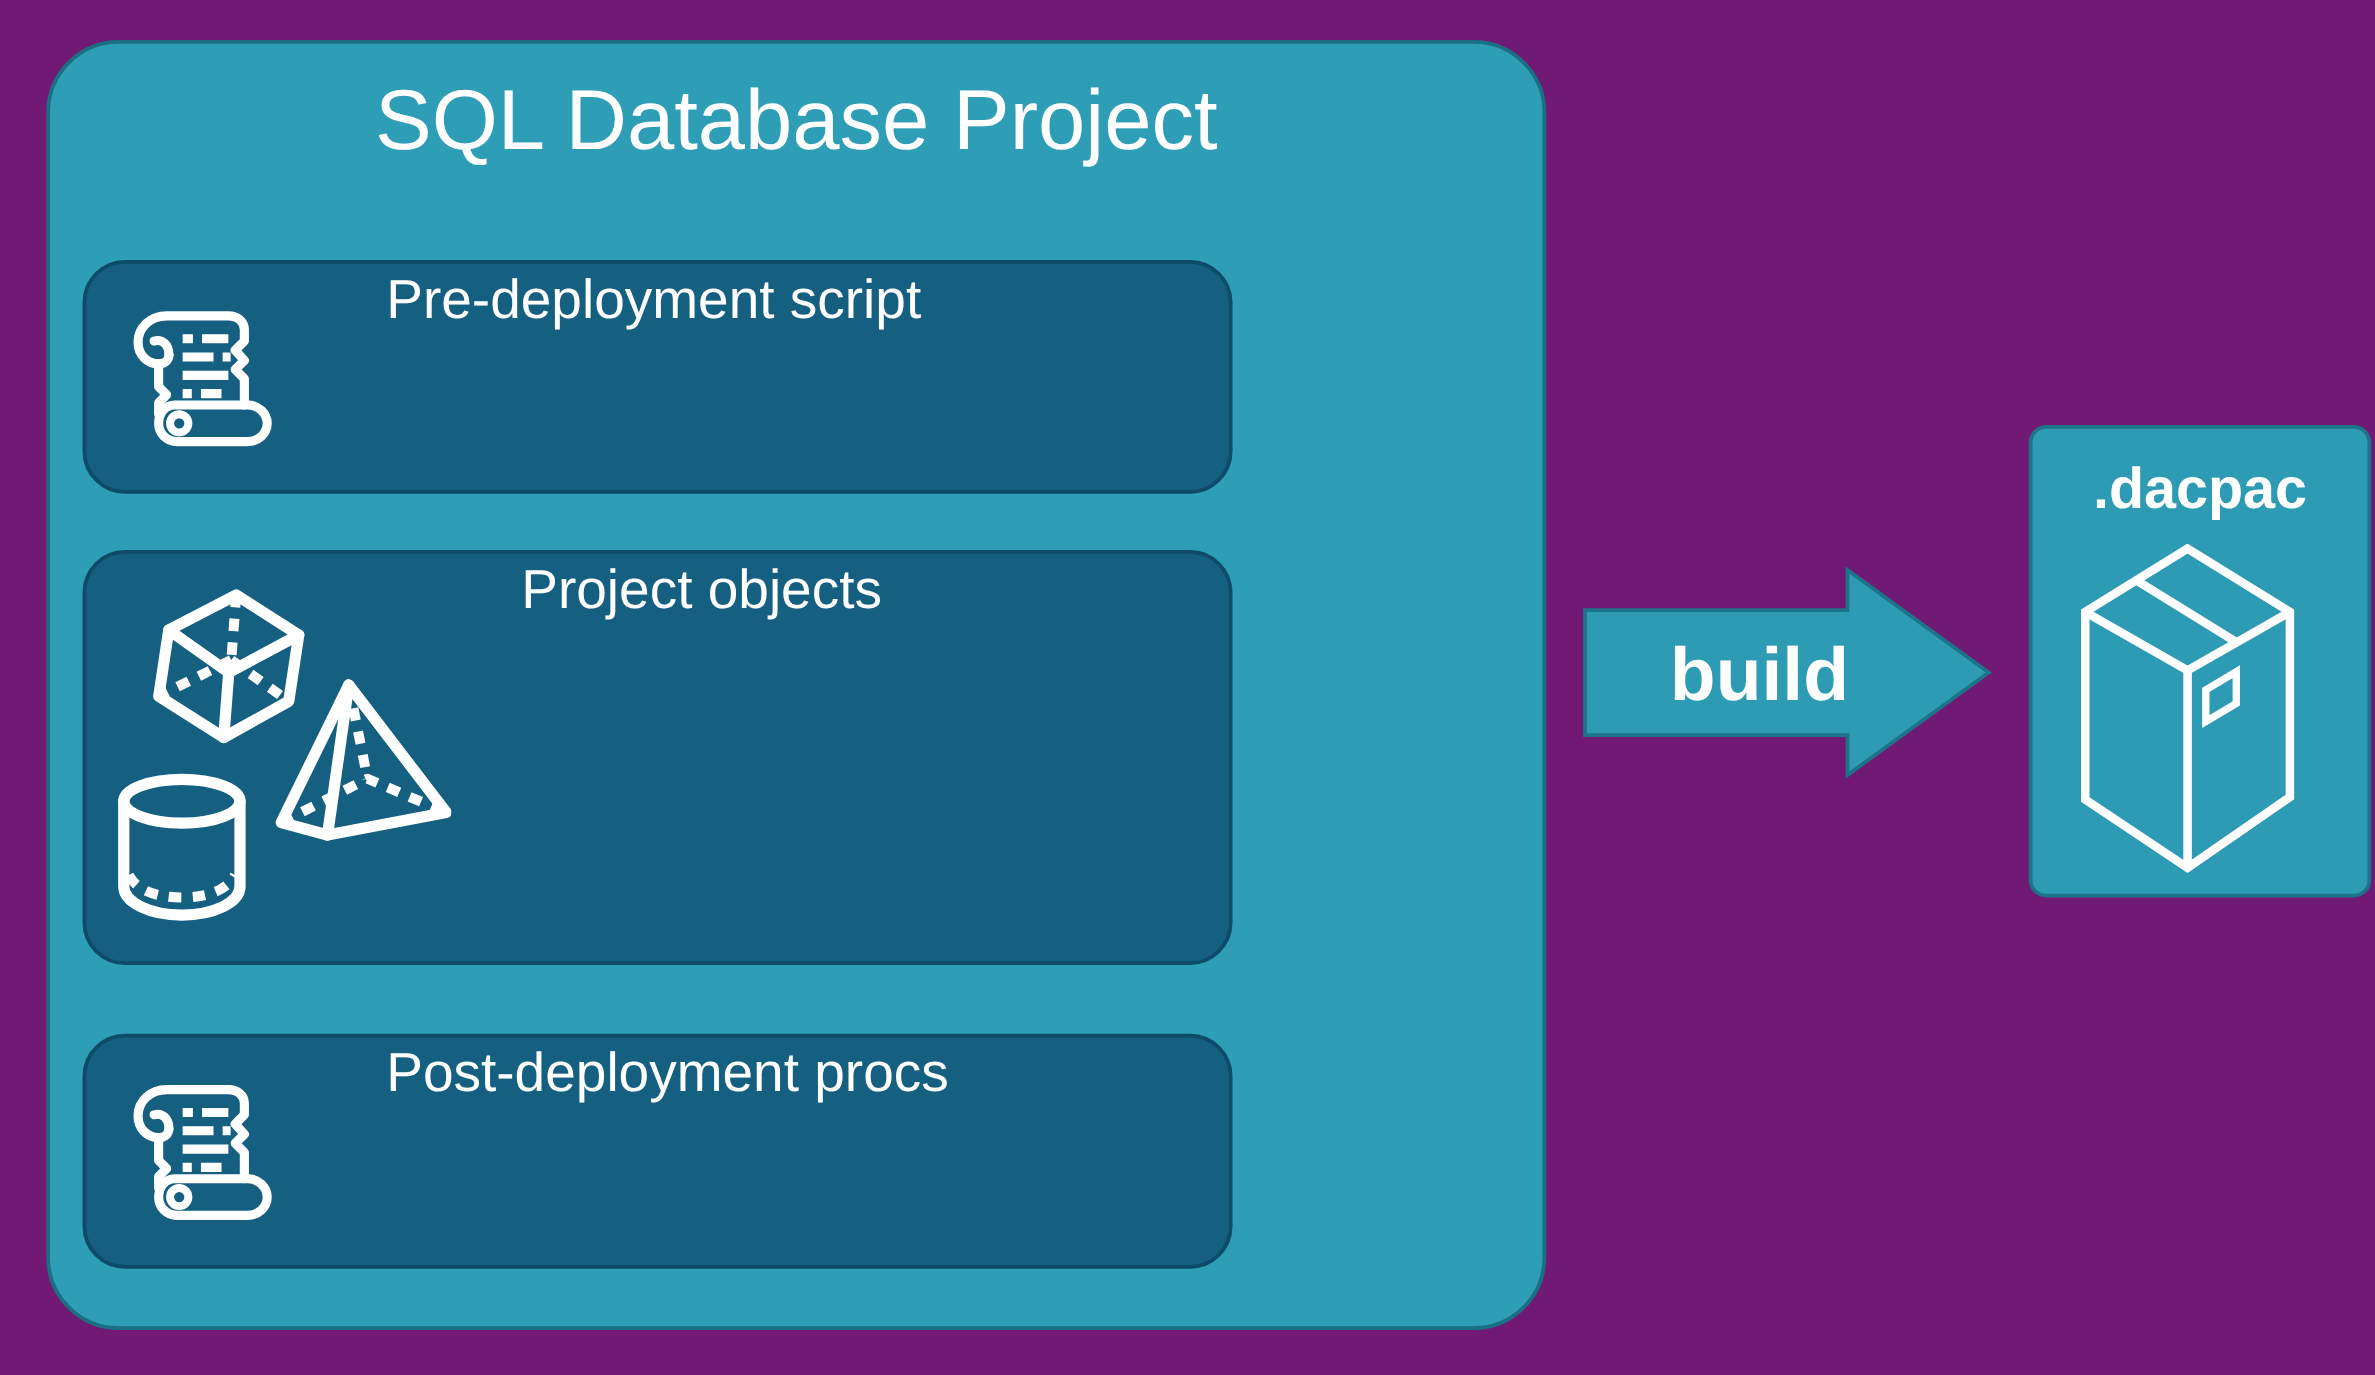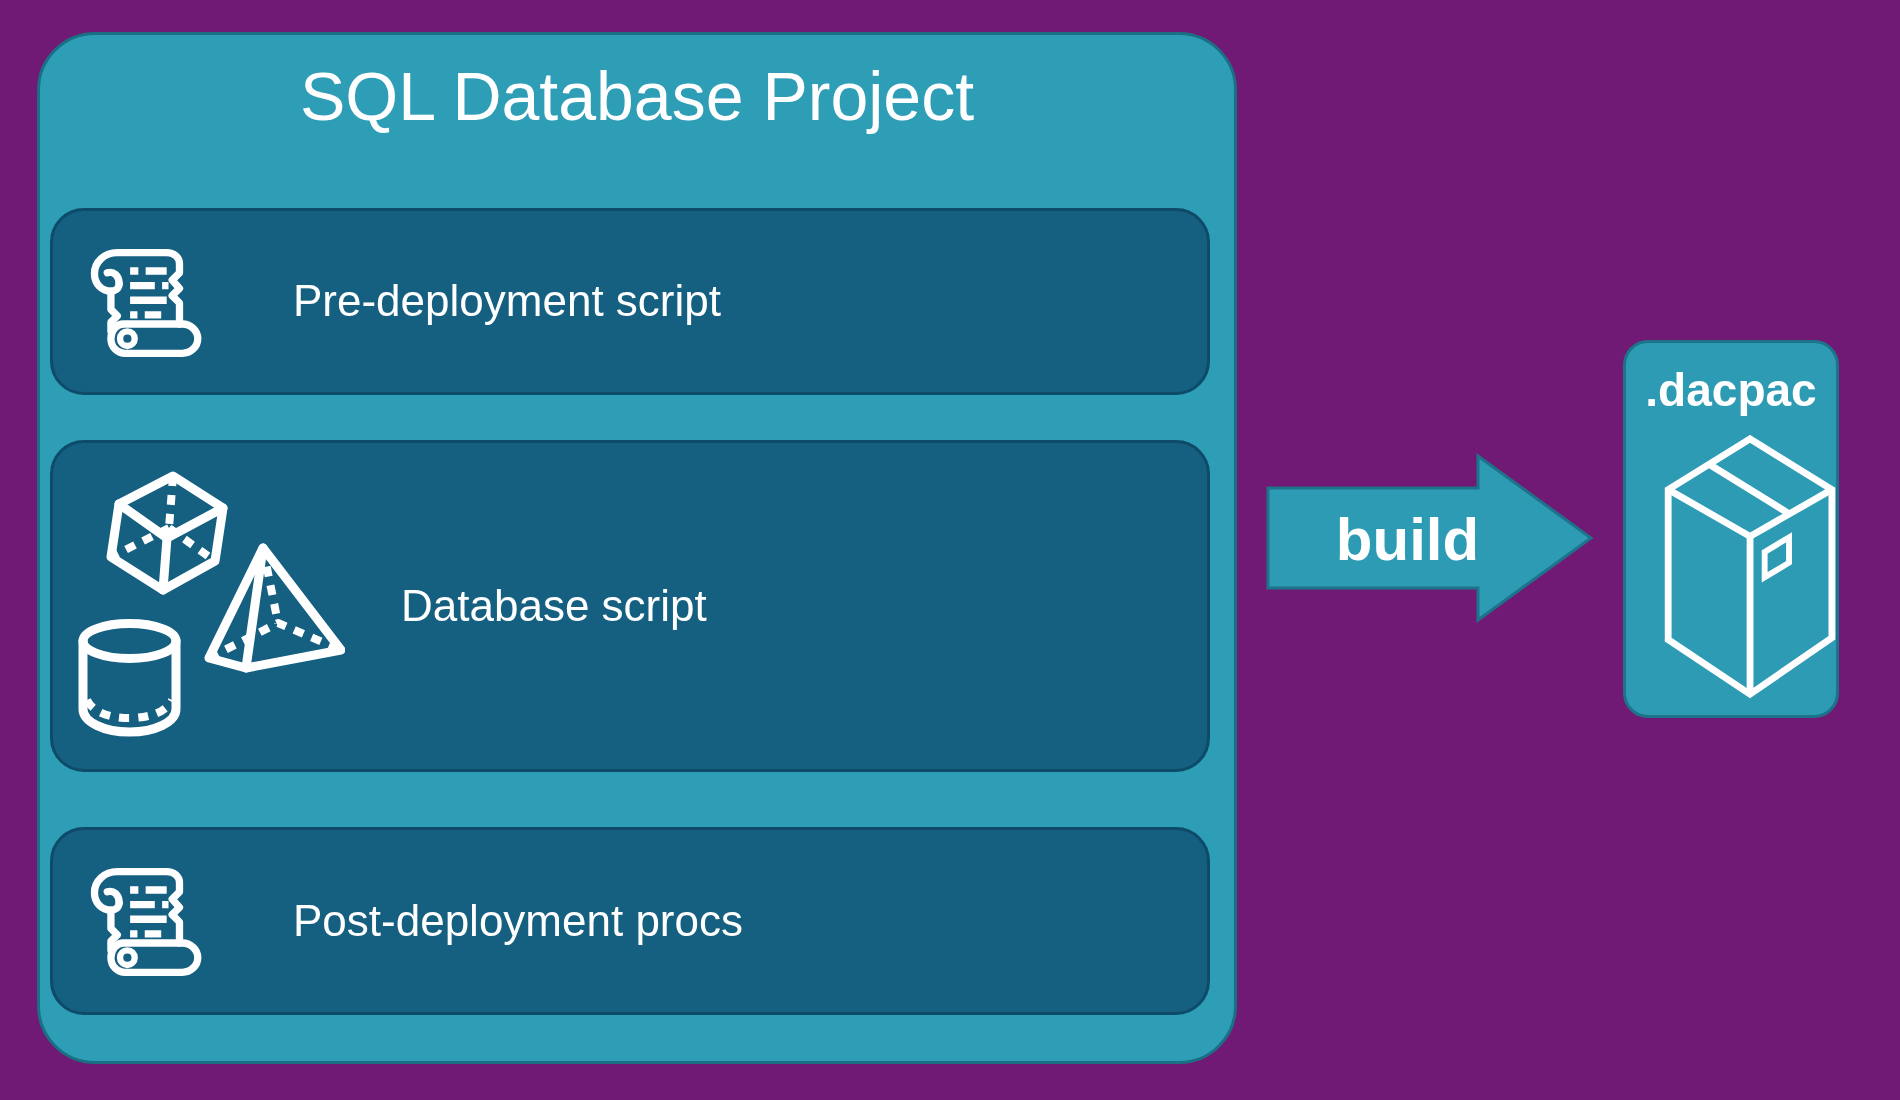--- a/index.html
+++ b/index.html
@@ -11,45 +11,45 @@
     position:absolute;left:37px;top:32px;width:1200px;height:1032px;
     background:var(--container-fill);border:3px solid var(--container-border);
     border-radius:58px;box-sizing:border-box;
   }
   .diagram-title{
     position:absolute;left:37px;top:62px;width:1200px;
     text-align:center;color:var(--text);font-size:68px;font-weight:400;
     letter-spacing:0px;line-height:1;
   }
   .inner-box{
-    position:absolute;left:50px;width:1160px;
+    position:absolute;left:66px;width:920px;
     background:var(--inner-fill);border:3px solid var(--inner-border);
     border-radius:34px;box-sizing:border-box;
-    display:flex;align-items:center;color:var(--text);
+    display:flex;color:var(--text);
   }
   .box-pre{top:208px;height:187px;}
   .box-objects{top:440px;height:332px;}
   .box-post{top:827px;height:188px;}
   .box-label{font-size:44px;line-height:1.32;color:var(--text);}
   .label-offset-script{margin-left:240px;}
   .label-offset-objects{margin-left:348px;}
   .icon-abs{position:absolute;}
   .scroll-pos{left:25px;top:30px;width:128px;height:124px;}
   .shapes-pos{left:20px;top:21px;width:272px;height:275px;}
   svg{display:block;}
   .build-arrow-svg{position:absolute;left:1266px;top:453px;width:328px;height:170px;}
   .build-label{
     position:absolute;left:1268px;top:488px;width:211px;height:102px;
     display:flex;align-items:center;justify-content:center;padding-left:68px;
     box-sizing:border-box;color:var(--text);font-size:60px;font-weight:700;
   }
   .dacpac-box{
-    position:absolute;left:1623px;top:340px;width:216px;height:378px;
+    position:absolute;left:1623px;top:340px;width:274px;height:378px;
     background:var(--accent-fill);border:3px solid var(--accent-border);
-    border-radius:25px;box-sizing:border-box;
+    border-radius:14px;box-sizing:border-box;
   }
   .dacpac-label{
     position:absolute;left:0;top:20px;width:100%;text-align:center;
     color:var(--text);font-size:46px;font-weight:700;
   }
   .package-pos{position:absolute;left:38px;top:92px;width:176px;height:268px;}
 </style>
 </head>
 <body>
 
@@ -98,21 +98,21 @@
 
           <ellipse cx="56.5" cy="177" rx="46.5" ry="17.5"></ellipse>
           <path d="M10 177 L10 245 C10 258 31 268 56.5 268 C82 268 103 258 103 245 L103 177"></path>
           <g stroke-width="8" stroke-dasharray="10 9" stroke-linecap="butt">
             <path d="M14 236 C20 248 36 254 56 254 C77 254 93 248 99 236"></path>
           </g>
         </g>
       </svg>
     </span>
     <div class="box-label label-offset-objects">
-      <div>Database script</div>
+      <div>Project objects</div>
     </div>
   </div>
 
   <div class="inner-box box-post">
     <span class="icon-abs scroll-pos">
       <svg viewBox="0 0 140 130" width="128" height="124">
         <g fill="none" stroke="#ffffff" stroke-width="8" stroke-linecap="round" stroke-linejoin="round">
           <path d="M45 44 C45 49 41 52 36 52 C26 52 18 44 18 33 C18 20 29 10 43 10 L97 10 C105 10 111 15 111 22 L111 32 L103 40 L111 49 L103 57 L111 65 L111 88"></path>
           <path d="M45 44 C45 35 39 30 32 32"></path>
           <path d="M36 52 L36 72 L43 79 L36 86 L36 96"></path>

